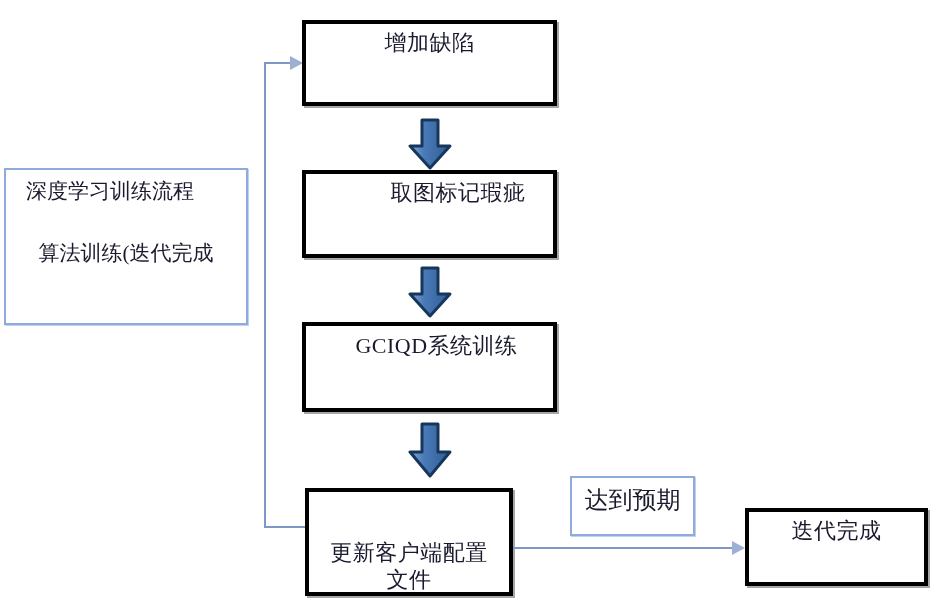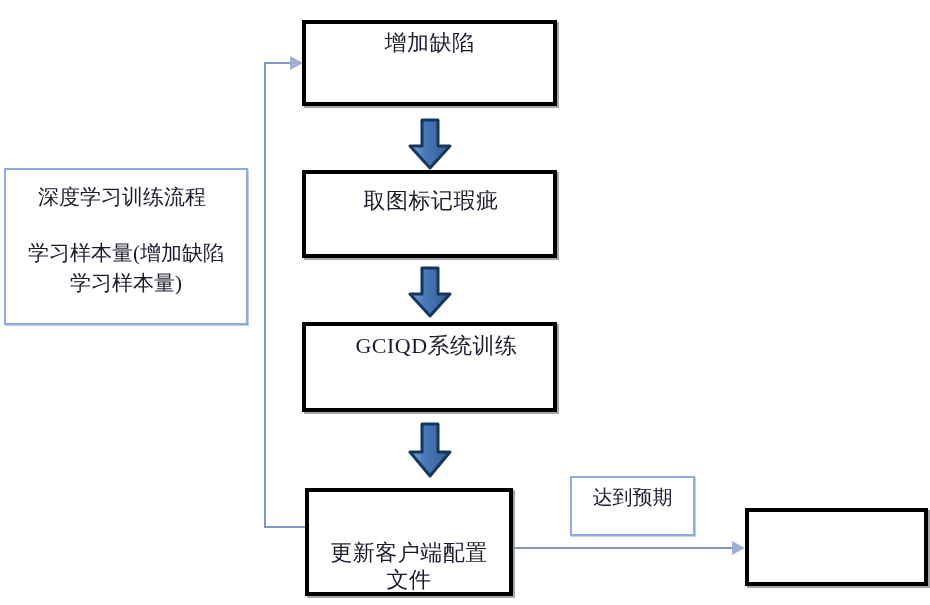--- a/index.html
+++ b/index.html
@@ -79,23 +79,22 @@
     position: absolute;
   }
   .block-arrow svg { display: block; }
 </style>
 </head>
 <body>
 
 <div id="canvas">
 
   <div class="note-box" style="left:4px; top:168px; width:244px; height:157px;"></div>
-  <div class="note-text" style="left:4px; width:212px; top:182px;margin-left:12px;">深度学习训练流程</div>
-  <div class="note-text" style="left:4px; width:244px; top:238px;">学习样本量(增加缺陷</div>
-  <div class="note-text" style="left:4px; width:244px; top:268px;">学习样本量)</div>
+  <div class="note-text" style="left:4px; width:212px; top:176px;">深度学习训练流程</div>
+  <div class="note-text" style="left:4px; width:244px; top:238px;">算法训练(迭代完成</div>
 
   <div class="conn conn-h" style="left:264px; top:526px; width:44px;"></div>
   <div class="conn conn-v" style="left:264px; top:62px; height:466px;"></div>
   <div class="conn conn-h" style="left:264px; top:62px; width:32px;"></div>
   <div class="arrowhead-right" style="left:290px; top:56px;"></div>
 
   <div class="proc-box" style="left:302px; top:20px; width:255px; height:86px;"></div>
   <div class="proc-label" style="left:302px; width:255px; top:30px;">增加缺陷</div>
 
   <div class="block-arrow" style="left:404px; top:118px;">
@@ -105,21 +104,21 @@
           <stop offset="0%" stop-color="#7fa8d8"></stop>
           <stop offset="35%" stop-color="#4a7ab8"></stop>
           <stop offset="100%" stop-color="#2f5c94"></stop>
         </linearGradient>
       </defs>
       <polygon points="18,2 34,2 34,28 46,28 26,50 6,28 18,28" fill="url(#ba1)" stroke="#16365c" stroke-width="3" stroke-linejoin="round"></polygon>
     </svg>
   </div>
 
   <div class="proc-box" style="left:302px; top:170px; width:255px; height:88px;"></div>
-  <div class="proc-label" style="left:302px; width:258px; top:188px;">取图标记瑕疵</div>
+  <div class="proc-label" style="left:302px; width:258px; top:180px;padding-left:27px;">取图标记瑕疵</div>
 
   <div class="block-arrow" style="left:404px; top:266px;">
     <svg width="52" height="52" viewBox="0 0 52 52">
       <defs>
         <linearGradient id="ba2" x1="0" y1="0" x2="1" y2="0">
           <stop offset="0%" stop-color="#7fa8d8"></stop>
           <stop offset="35%" stop-color="#4a7ab8"></stop>
           <stop offset="100%" stop-color="#2f5c94"></stop>
         </linearGradient>
       </defs>
@@ -141,20 +140,21 @@
       </defs>
       <polygon points="18,2 34,2 34,30 46,30 26,54 6,30 18,30" fill="url(#ba3)" stroke="#16365c" stroke-width="3" stroke-linejoin="round"></polygon>
     </svg>
   </div>
 
   <div class="proc-box" style="left:305px; top:488px; width:208px; height:108px;"></div>
   <div class="proc-label" style="left:305px; width:208px; top:500px;margin-top:40px;">更新客户端配置
 文件</div>
 
   <div class="note-box" style="left:570px; top:476px; width:125px; height:60px;"></div>
-  <div class="note-text" style="left:570px; width:125px; top:483px; font-size:20px;">达到预期</div>
+  <div class="note-text" style="left:570px; width:125px; top:483px; font-size:24px;">达到预期</div>
 
   <div class="conn conn-h" style="left:513px; top:547px; width:222px;"></div>
   <div class="arrowhead-right" style="left:732px; top:541px;"></div>
 
   <div class="proc-box" style="left:745px; top:508px; width:183px; height:78px;"></div>
+  <div class="proc-label" style="left:745px; width:183px; top:518px;">迭代完成</div>
 
 </div>
 
 </body></html>

